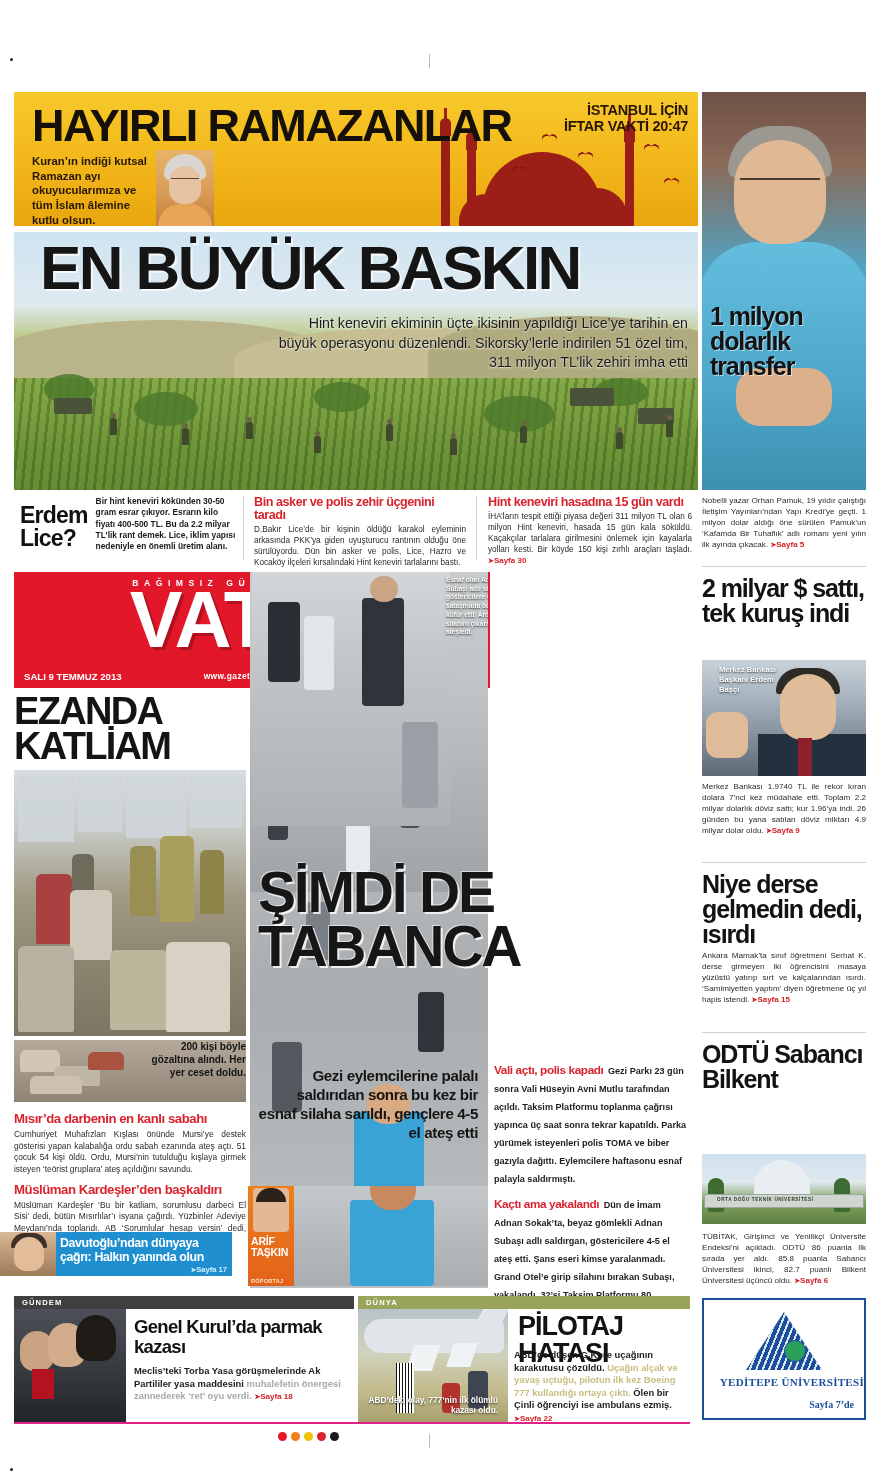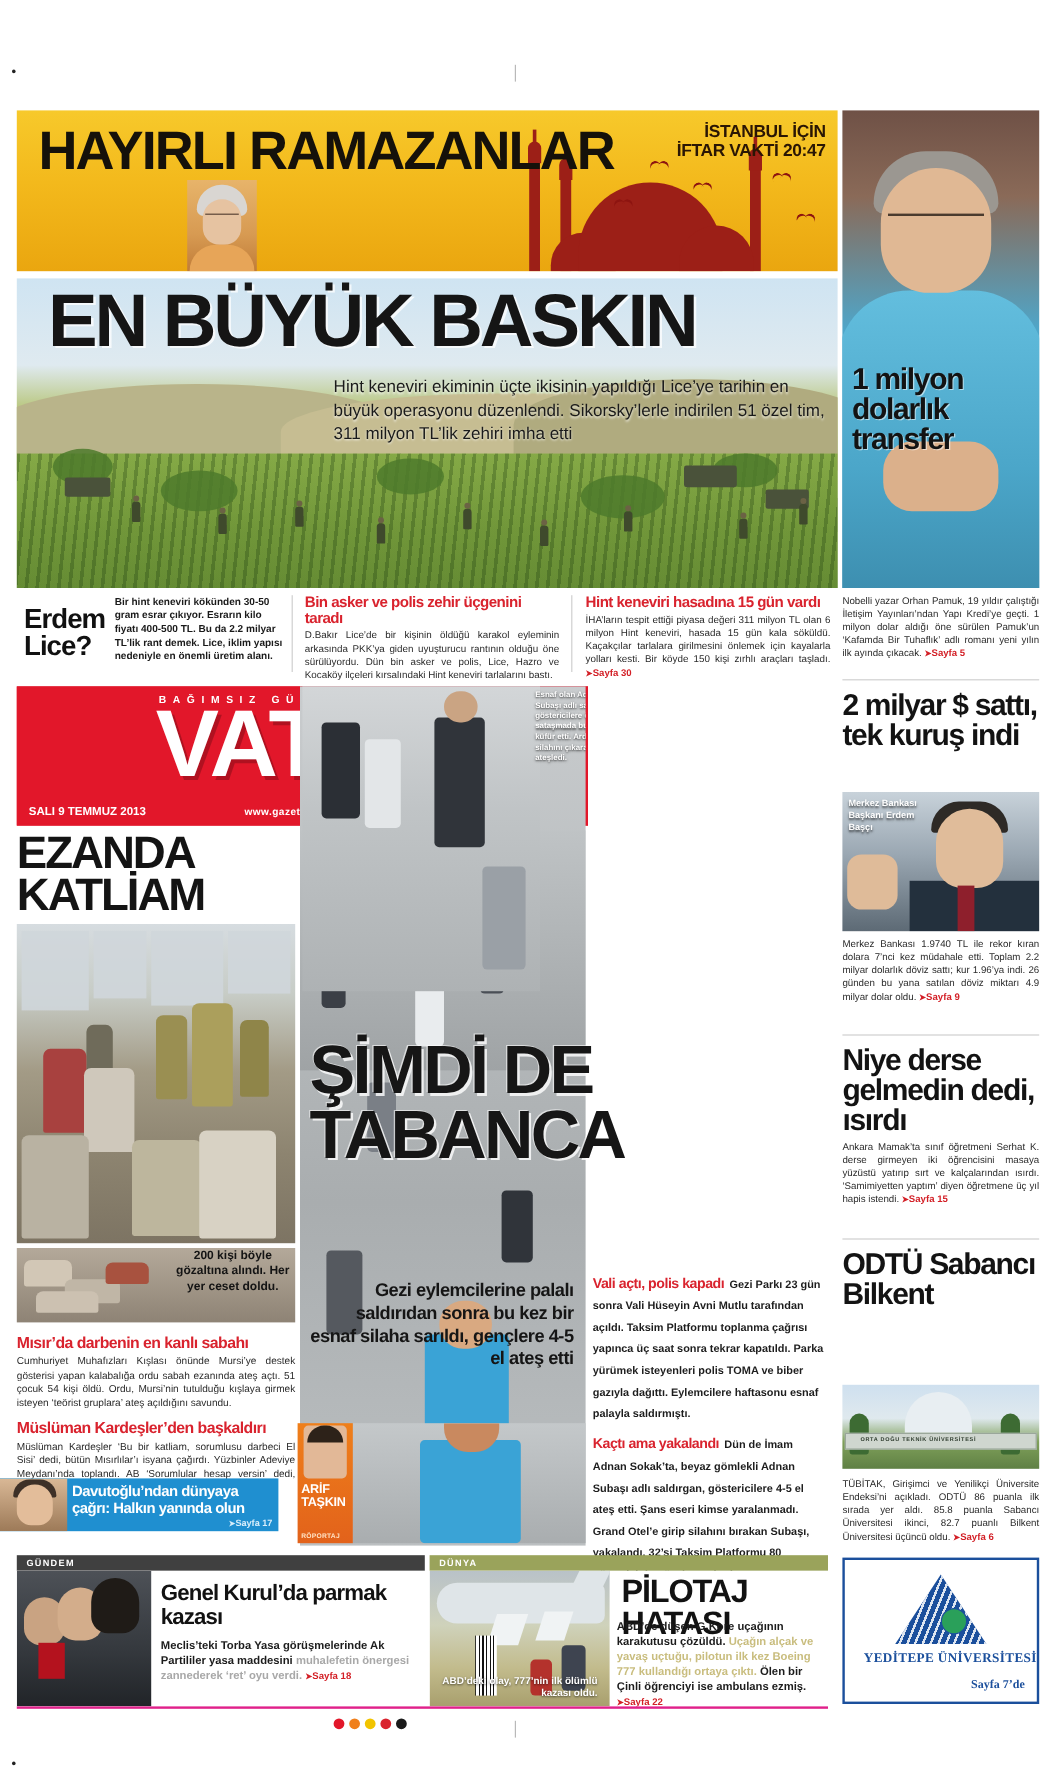--- a/index.html
+++ b/index.html
@@ -88,21 +88,21 @@
   .shrub{position:absolute;border-radius:50%;background:#4e7a2b;opacity:.85;}
   .soldier{position:absolute;width:7px;height:17px;background:#3f4a2c;border-radius:3px 3px 1px 1px;}
   .soldier::before{content:"";position:absolute;left:1px;top:-5px;width:5px;height:5px;border-radius:50%;background:#6b6244;}
   .vehicle{position:absolute;background:#4a523a;border-radius:2px;}
   .baskin-title{
     position:absolute; left:26px; top:6px; font-size:62px; font-weight:800;
     color:#151515; letter-spacing:-2.6px; line-height:.98;
     text-shadow: 2px 2px 0 rgba(255,255,255,.75);
   }
   .baskin-sub{
-    position:absolute; right:10px; top:82px; width:410px; text-align:left;
+    position:absolute; right:10px; top:82px; width:410px; text-align:right;
     color:#1a1a1a; font-size:14.2px; line-height:1.38; font-weight:400;
     text-shadow: 0 1px 2px rgba(255,255,255,.85);
   }
 
   
   .strip3{ position:absolute; left:14px; top:492px; width:684px; height:72px; background:#fff;}
   .s3col{ position:absolute; top:0; height:72px; padding:4px 6px 0 6px;}
   .s3sep{ position:absolute; top:4px; width:1px; height:64px; background:#cfcfcf;}
   .neden{ font-size:23px; font-weight:700; color:#111; line-height:1.0; letter-spacing:-0.8px; padding-top:8px;}
   .s3head{ font-size:12.6px; font-weight:800; color:#d9232e; letter-spacing:-0.45px; line-height:1.05; }
@@ -139,21 +139,21 @@
   .ez-title{ font-size:38px; font-weight:800; letter-spacing:-1.7px; line-height:.93; color:#141414;}
   .ez-photo{
     position:absolute; left:0; top:76px; width:232px; height:266px;
     background: linear-gradient(180deg,#d6dce0 0%,#c7ccc6 22%,#a39b86 46%,#8d8470 72%,#7d7463 100%);
     overflow:hidden;
   }
   .ez-bld{position:absolute;top:6px;background:#cfd6da;opacity:.9;}
   .ez-fig{position:absolute;border-radius:6px 6px 2px 2px;}
   .capbox{
     position:absolute; right:0; top:346px; width:104px;
-    font-size:10px; font-weight:800; line-height:1.3; color:#141414; text-align:center;
+    font-size:10px; font-weight:800; line-height:1.3; color:#141414; text-align:right;
   }
   .lred{ font-size:13.2px; font-weight:800; color:#d9232e; letter-spacing:-0.45px; line-height:1.08; margin-top:4px;}
   .lbody{ font-size:8.4px; line-height:1.38; color:#2b2b2b; text-align:justify; margin-top:3px;}
   .davut{
     position:absolute; left:0; top:1232px; width:232px; height:44px;
     background:#1f8fd0; overflow:hidden;
   }
   .davut .ph{ position:absolute;left:0;top:0;width:56px;height:44px;background:linear-gradient(180deg,#d9b896,#9d7a58);}
   .davut .ph .hd{position:absolute;left:14px;top:5px;width:30px;height:34px;background:#e3bd9a;border-radius:15px 15px 12px 12px;}
   .davut .ph .hr{position:absolute;left:11px;top:1px;width:36px;height:15px;background:#3d3027;border-radius:18px 18px 2px 2px;}
@@ -234,21 +234,21 @@
   .basci{
     position:absolute; left:0; top:0; width:164px; height:116px;
     background:linear-gradient(180deg,#c8d2da 0%,#9aa7b2 45%,#5d6a75 100%);
     overflow:hidden;
   }
   .bs-hd{position:absolute;left:78px;top:14px;width:56px;height:66px;background:#e0bc9a;border-radius:28px 28px 22px 22px;}
   .bs-hr{position:absolute;left:74px;top:8px;width:64px;height:26px;background:#2e2a26;border-radius:32px 32px 4px 4px;}
   .bs-sh{position:absolute;left:56px;top:74px;width:108px;height:42px;background:#23303d;}
   .bs-ti{position:absolute;left:96px;top:78px;width:14px;height:38px;background:#8e1f2c;}
   .bs-hand{position:absolute;left:4px;top:52px;width:42px;height:46px;background:#dfbb99;border-radius:12px;}
-  .bs-cap{position:absolute;left:5px;top:5px;width:72px;color:#fff;font-size:7.6px;font-weight:800;line-height:1.3;text-shadow:0 1px 2px rgba(0,0,0,.7);}
+  .bs-cap{position:absolute;left:17px;top:5px;width:72px;color:#fff;font-size:7.6px;font-weight:800;line-height:1.3;text-shadow:0 1px 2px rgba(0,0,0,.7);}
   .odtu-photo{
     position:absolute; left:0; top:0; width:164px; height:70px;
     background:linear-gradient(180deg,#cfe0ef 0%,#dfe9ee 40%,#7fa05a 68%,#5f8044 100%);
     overflow:hidden;
   }
   .odtu-mon{position:absolute;left:52px;top:6px;width:56px;height:34px;background:#e8eef2;border-radius:28px 28px 0 0;}
   .odtu-wall{position:absolute;left:2px;top:40px;width:160px;height:14px;background:#cfd6cf;border:1px solid #9aa79a;}
   .odtu-wall span{position:absolute;left:12px;top:2px;font-size:4.6px;font-weight:800;color:#2c3a2c;letter-spacing:.6px;}
   .odtu-tree{position:absolute;bottom:12px;width:16px;height:34px;background:#3d6b33;border-radius:8px 8px 2px 2px;}
   .yeditepe{
@@ -331,20 +331,21 @@
     <div class="bird" style="right:170px; top:74px;"></div>
     <div class="bird" style="right:18px;  top:86px;"></div>
 
     <div class="ram-title">HAYIRLI RAMAZANLAR</div>
 
     <div class="iftar">
       <div>İSTANBUL İÇİN</div>
       <div>İFTAR VAKTİ 20:47</div>
     </div>
 
+    <div class="ram-left">Kuran’ın indiği kutsal Ramazan ayı okuyucularımıza ve tüm İslam âlemine kutlu olsun.</div>
 
     <div class="ram-portrait">
       <div class="hair"></div>
       <div class="face"></div>
       <div class="glass"></div>
       <div class="body"></div>
     </div>
 
   </div>
 

